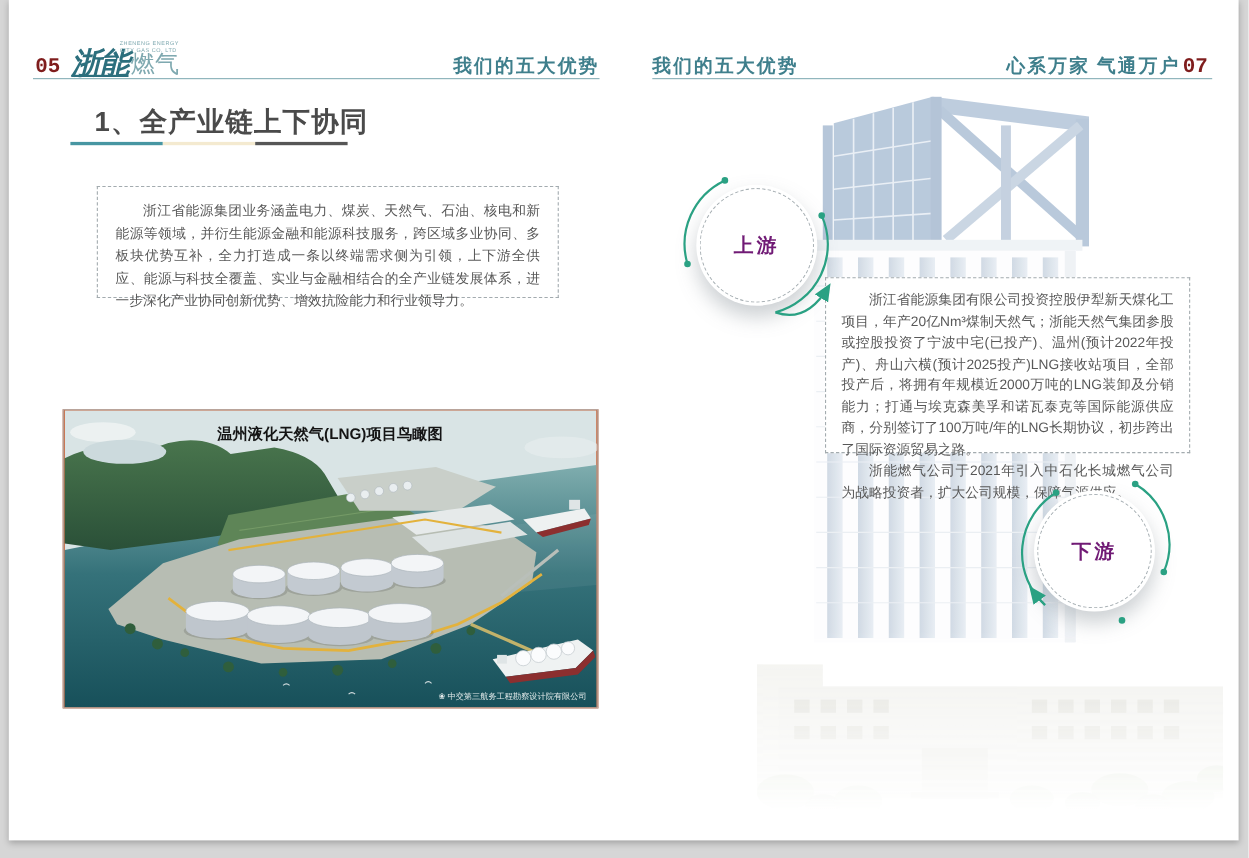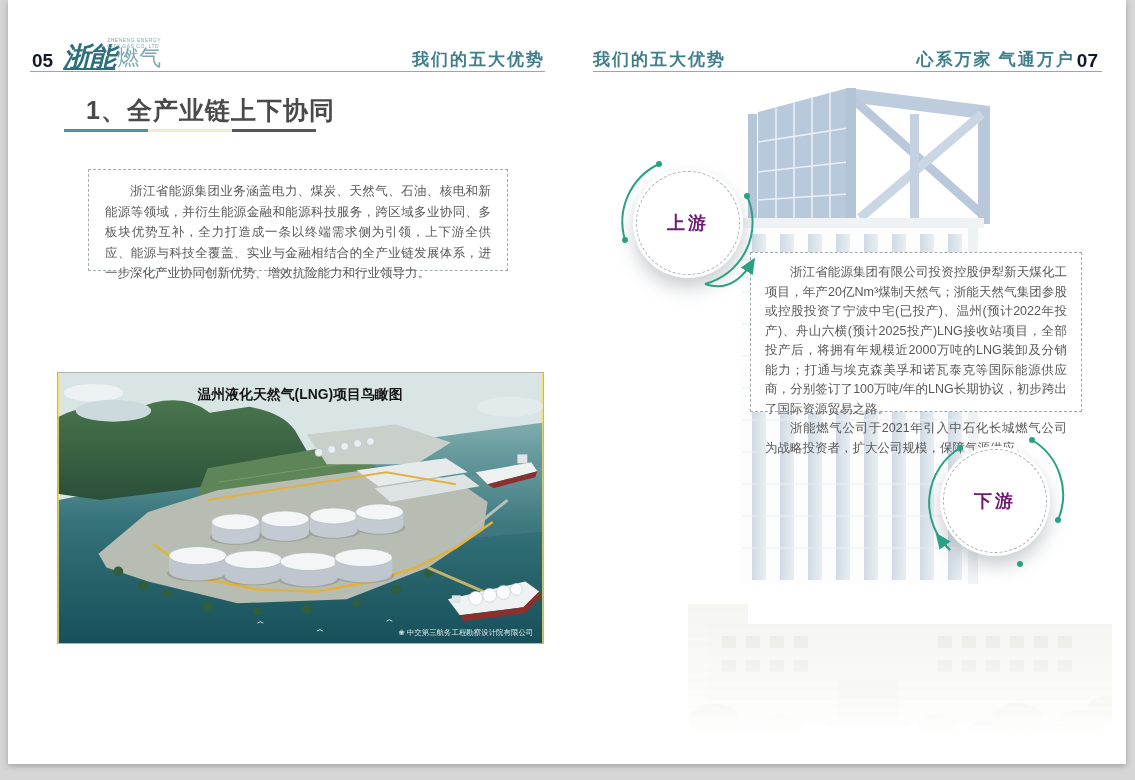--- a/index.html
+++ b/index.html
@@ -16,22 +16,22 @@
 
   
   .hdr {
     position:absolute; top:38px; height:34px;
     border-bottom:1px solid #85aeb6;
     display:flex; align-items:flex-end;
   }
   .hdr-left  { left:22px;  width:515px; }
   .hdr-right { left:585px; width:509px; }
   .pagenum {
-    font-family:Liberation Sans, sans-serif; font-weight:bold;
-    font-size:19px; color:#0f172a; line-height:1; padding:0 4px 1px 2px;text-align:center;
+    font-family:Liberation Mono, monospace; font-weight:bold;
+    font-size:19px; color:#7f1d1d; line-height:1; padding:0 4px 1px 2px;text-align:center;
   }
   .hdr-title, .hdr-slogan {
     font-family:"Liberation Serif", serif; font-weight:bold;
     font-size:17px; color:#3f7f8c; letter-spacing:2px; line-height:1;
     padding-bottom:3px;
   }
   .spacer { flex:1; }
   .logo { position:relative; display:flex; align-items:flex-end; padding-bottom:2px; margin-left:6px; }
   .logo-main1 {
     font-family:"Liberation Serif", serif; font-weight:bold; font-style:italic;
@@ -61,21 +61,21 @@
   .dash-box {
     position:absolute; background:#ffffff;
     border:1px dashed #a3abaf;
     color:#585858; font-size:12.5px; text-align:justify;
   }
   .dash-box p { text-indent:2em; }
   .intro-box { left:80px; top:169px; width:420px; height:102px; padding:11px 16px; line-height:20.5px; }
 
   .lng-figure {
     position:absolute; left:49px; top:372px; width:487px; height:272px;
-    border:1px solid #b3b3b3; background:#fde047;text-align:center;
+    border:1px solid #b3b3b3; background:#c2410c;text-align:center;
   }
   .lng-figure svg { display:block; width:100%; height:100%; }
 
   
   .building { position:absolute; left:680px; top:84px; width:424px; height:680px; }
   .building svg { display:block; width:100%; height:100%; }
 
   
   .circle-badge { position:absolute; width:110px; height:110px; z-index:5; }
   .circle-white {

